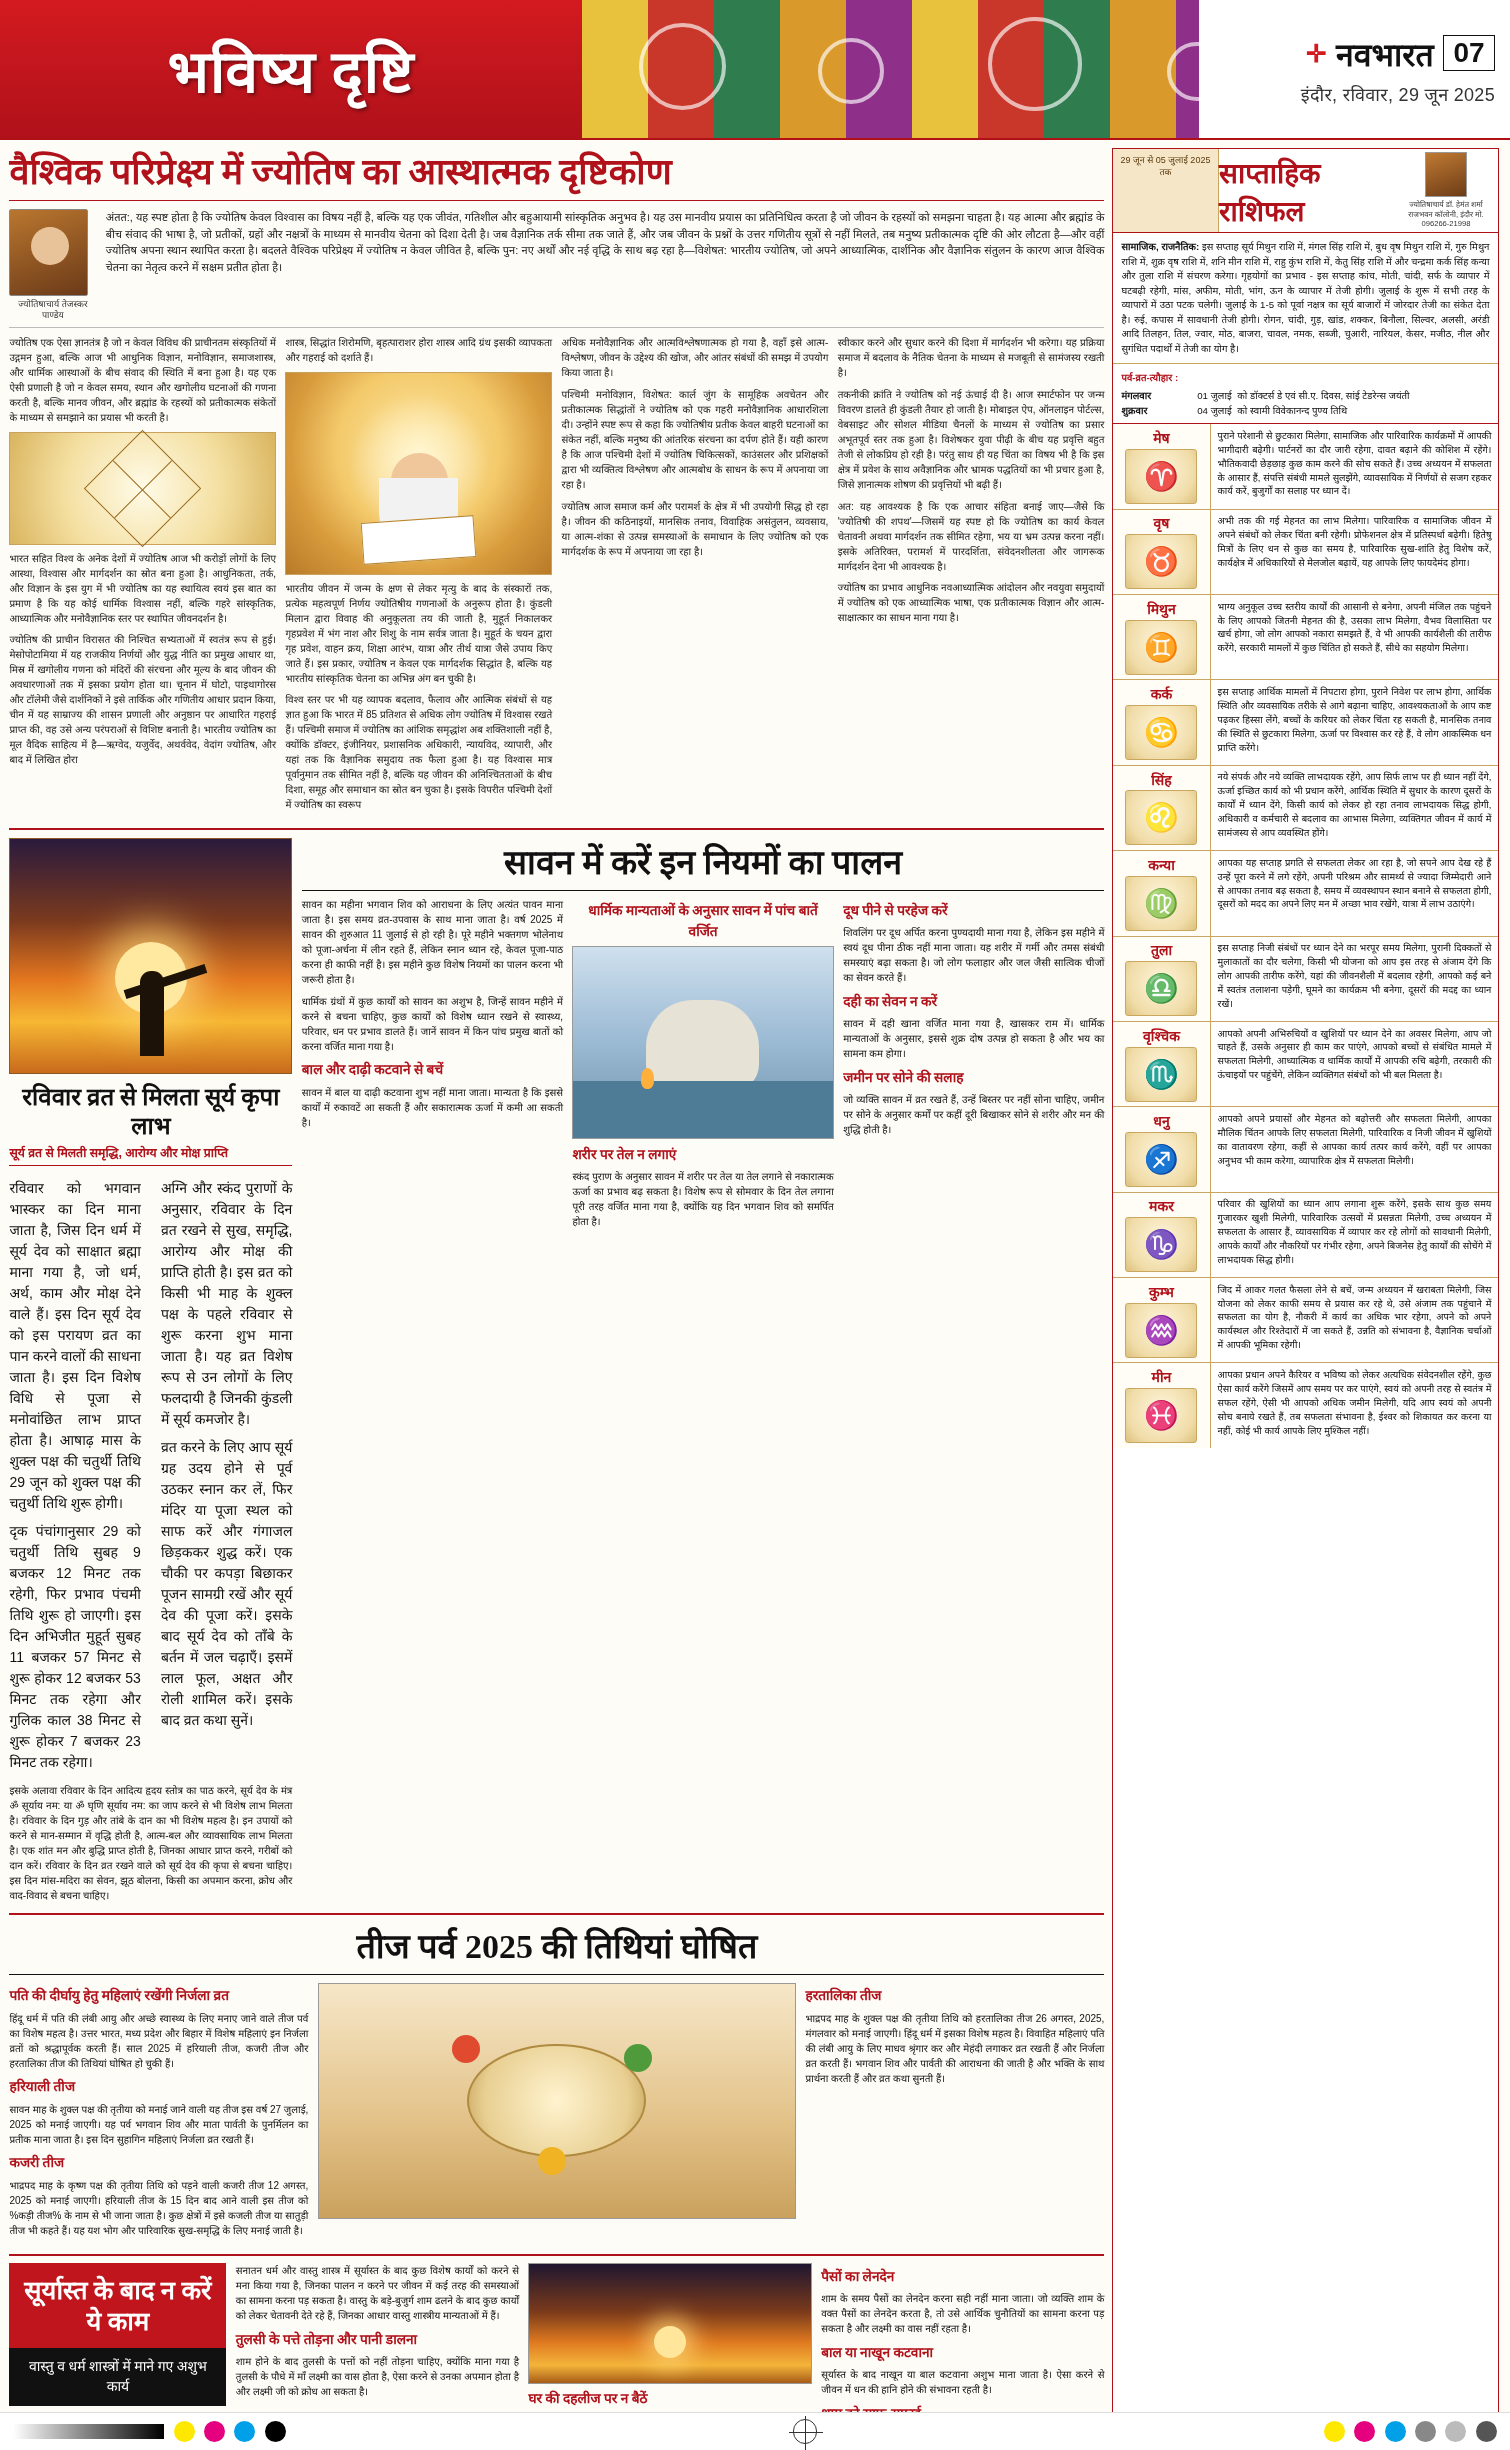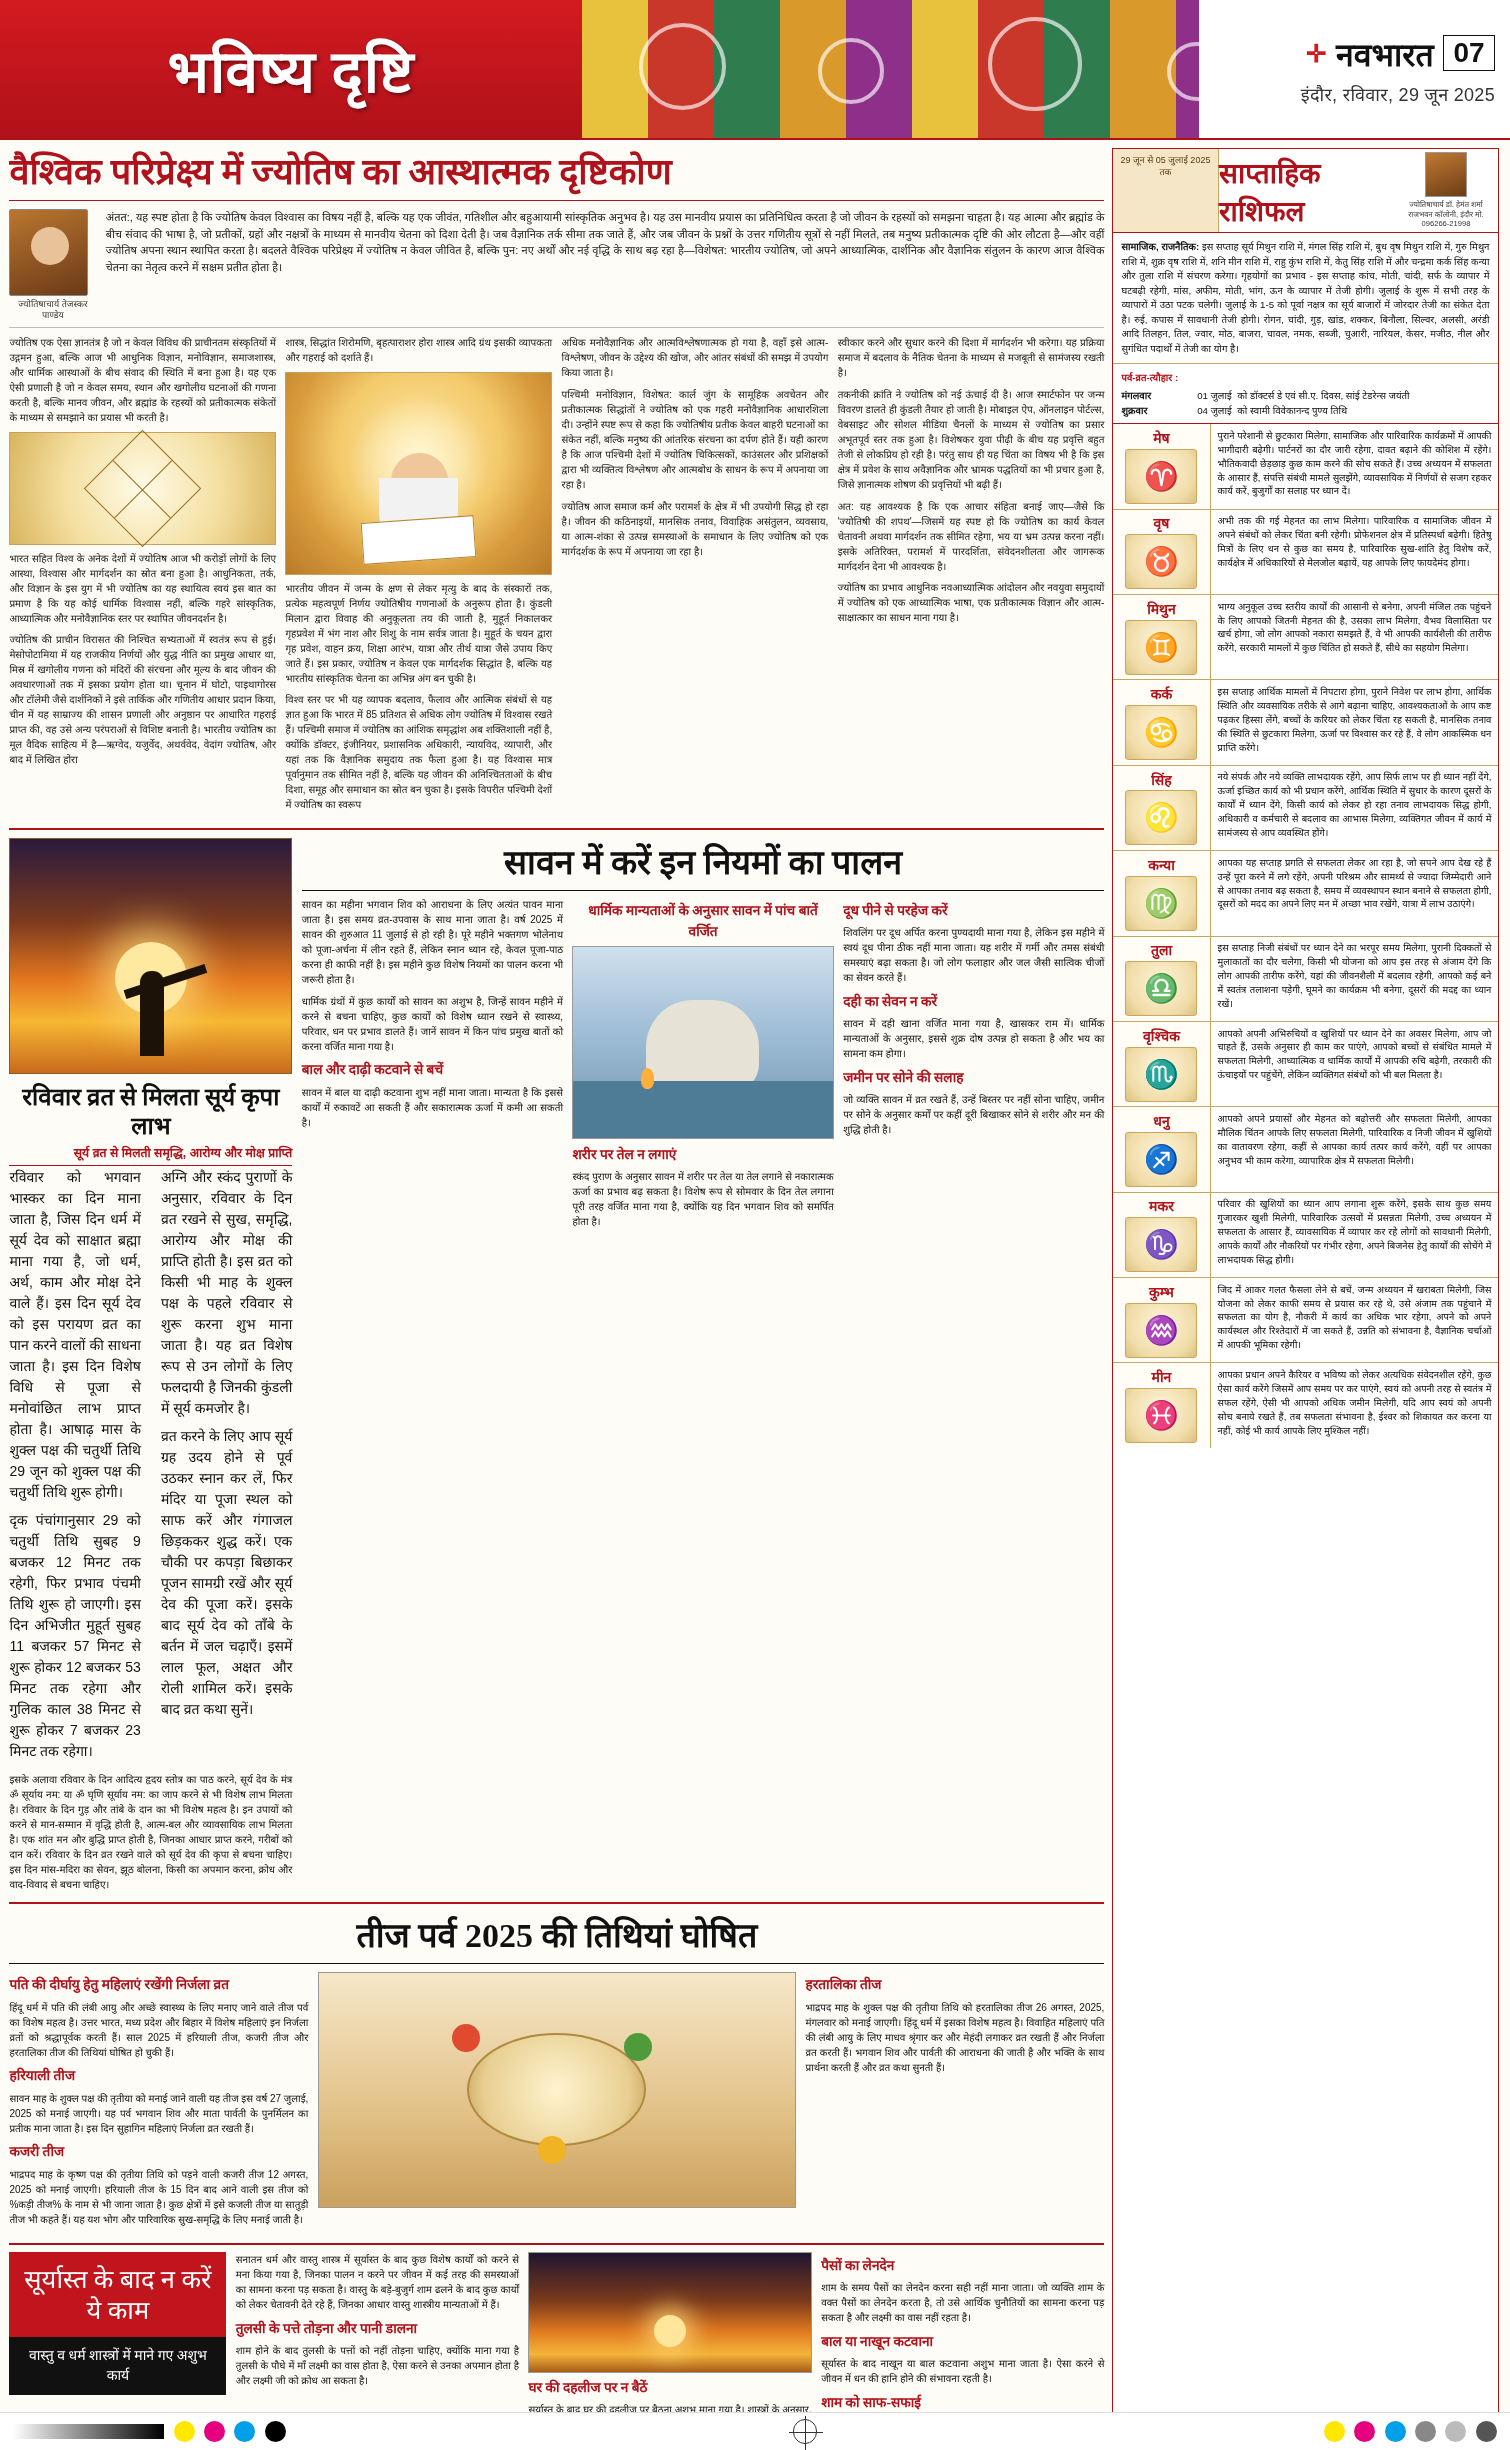--- a/index.html
+++ b/index.html
@@ -147,21 +147,21 @@
   .sun-img .disc { position:absolute; left:50%; top:44%; width:72px;height:72px;margin-left:-36px;
     border-radius:50%; background:#ffe9a0; box-shadow:0 0 38px 15px rgba(255,220,120,.75);}
   .sun-img .person { position:absolute; left:46%; bottom:17px; width:24.5px;height:85px; background:#1c1208;
     border-radius:11.3px 11.3px 0 0;}
   .sun-img .arms { position:absolute; left:40%; bottom:87px; width:85px;height:9.4px;background:#1c1208; transform:rotate(-18deg);}
   .mid-head {
     font-size:24px; font-weight:bold; color:#111;
     font-family:"Liberation Serif", serif; line-height:1.18;
     text-align:center; margin:9.4px 0 3.8px 0;
   }
-  .mid-sub { font-size:12.3px; color:#b0111a; font-weight:bold; text-align:right; margin-bottom:1px;
+  .mid-sub { font-size:12.3px; color:#b0111a; font-weight:bold; text-align:left; margin-bottom:12px;
     border-bottom:0.9px solid #b0111a; padding-bottom:4.7px;}
   .mid-cols { display:flex; gap:20px; font-size:14px; line-height:1.5; text-align:justify;justify-content:center;}
   .mid-cols .c { flex:1; }
   .mid-cols .c p { margin:0 0 6.6px 0;}
 
   .sawan-head {
     font-size:34px; font-weight:bold; color:#111; font-family:"Liberation Serif", serif;
     border-bottom:1.9px solid #111; padding-bottom:5.7px; margin-bottom:6.6px; text-align:center;
   }
   .sawan-grid { display:flex; gap:9.4px; }
@@ -193,21 +193,21 @@
   }
   .teej-img .thali{position:absolute;left:50%;top:50%;width:179px;height:113px;margin:-57px 0 0 -90px;
     border-radius:50%; background:radial-gradient(circle,#fff3cf 0%,#e8cf92 70%,#c19d53 100%); border:2.8px solid #b08b3f;}
   .teej-img .fruit{position:absolute;width:28px;height:28px;border-radius:50%;}
 
   
   .bottom-wrap { display:flex; gap:9.4px; margin-top:9.4px; border-top:2.8px double #b0111a; padding-top:7.6px;}
   .sunset-box { width:217px; }
   .sunset-red {
     background:#c0151c; color:#fff; text-align:center; padding:11.3px 7.6px;
-    font-family:"Liberation Serif", serif; font-weight:normal; font-size:25.5px; line-height:1.22;
+    font-family:"Liberation Serif", serif; font-weight:bold; font-size:25.5px; line-height:1.22;
   }
   .sunset-black {
     background:#111; color:#fff; text-align:center; padding:9.4px 7.6px; font-size:14px; line-height:1.4;
     font-family:"Liberation Serif", serif;
   }
   .bottom-cols { flex:1; display:flex; gap:9.4px; font-size:10px; line-height:1.5; text-align:justify;}
   .bottom-cols .c { flex:1;}
   .bottom-cols .c p { margin:0 0 6.6px 0;}
   .bottom-img {
     width:100%; height:121px; border:0.9px solid #9a9a9a;

